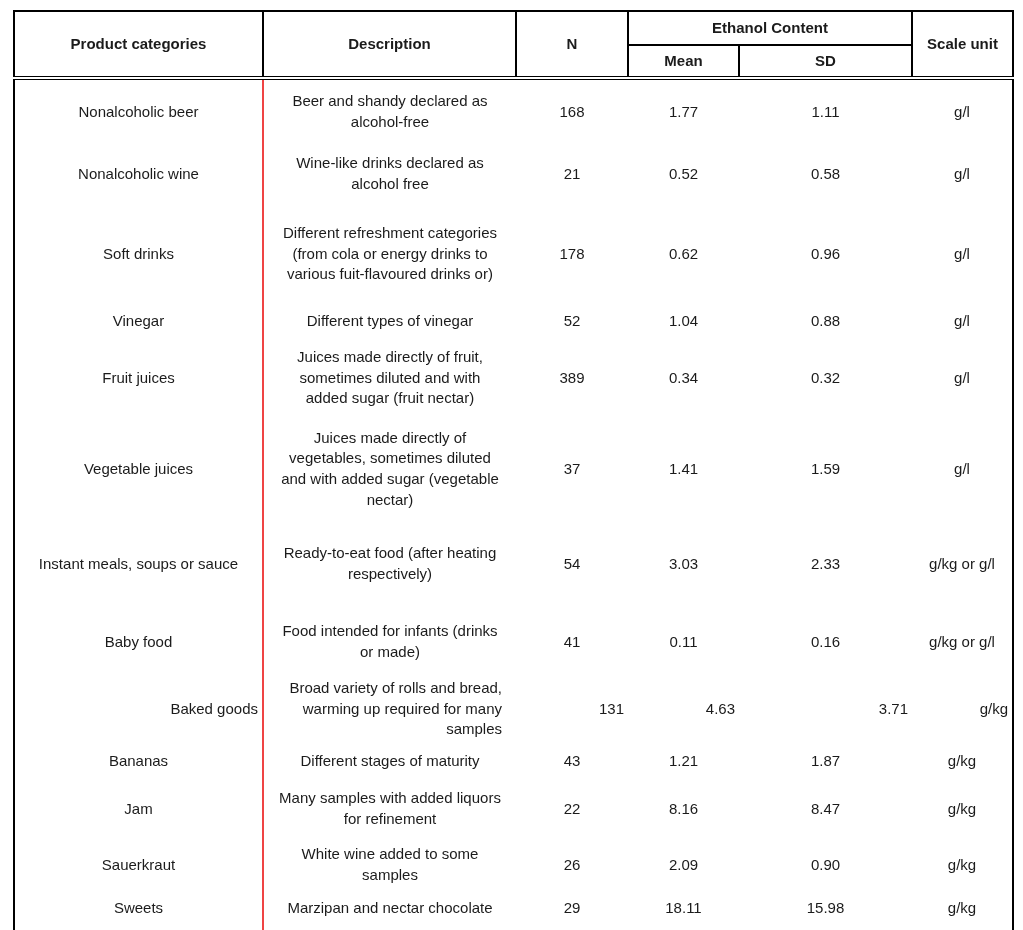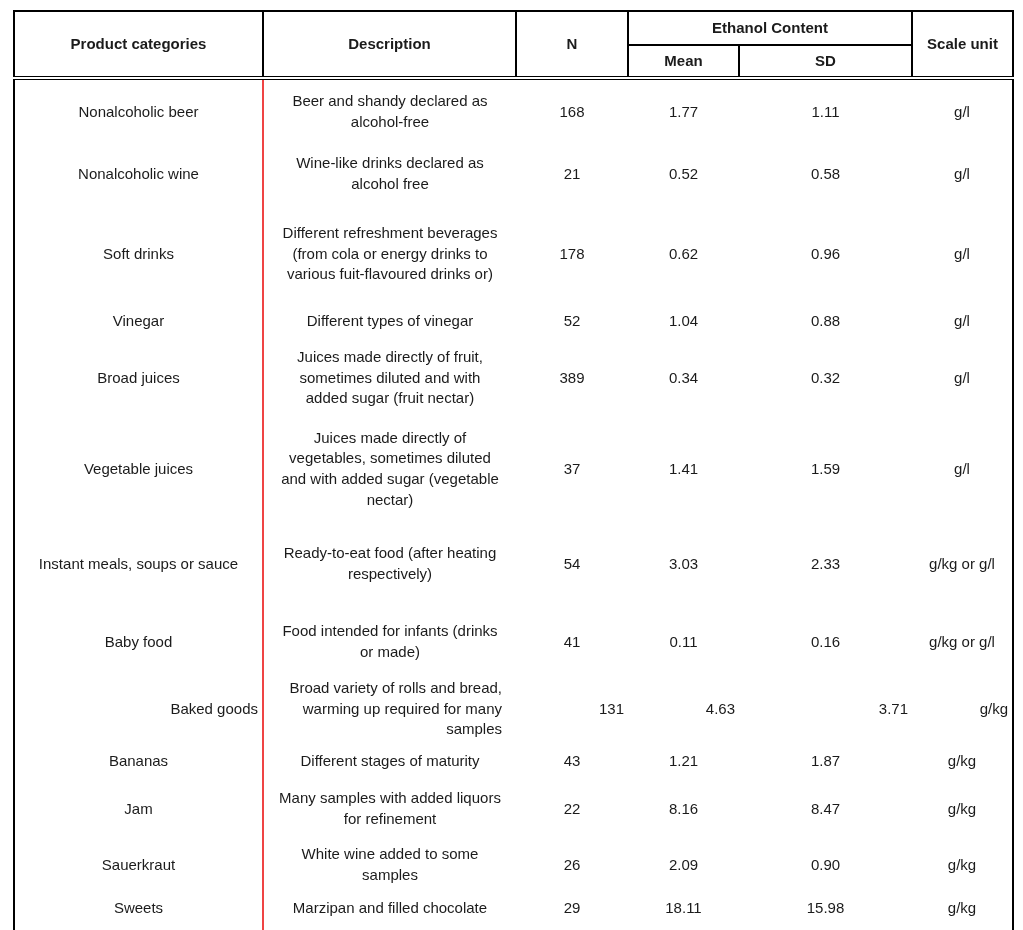--- a/index.html
+++ b/index.html
@@ -118,36 +118,36 @@
       <tr>
         <td class="cat">Nonalcoholic wine</td>
         <td class="desc">Wine-like drinks declared as alcohol free</td>
         <td class="num">21</td>
         <td class="num">0.52</td>
         <td class="num">0.58</td>
         <td class="unit">g/l</td>
       </tr>
       <tr>
         <td class="cat">Soft drinks</td>
-        <td class="desc">Different refreshment beverages (from cola or energy drinks to various fuit-flavoured drinks or)</td>
+        <td class="desc">Different refreshment categories (from cola or energy drinks to various fuit-flavoured drinks or)</td>
         <td class="num">178</td>
         <td class="num">0.62</td>
         <td class="num">0.96</td>
         <td class="unit">g/l</td>
       </tr>
       <tr>
         <td class="cat">Vinegar</td>
         <td class="desc">Different types of vinegar</td>
         <td class="num">52</td>
         <td class="num">1.04</td>
         <td class="num">0.88</td>
         <td class="unit">g/l</td>
       </tr>
       <tr>
-        <td class="cat">Broad juices</td>
+        <td class="cat">Fruit juices</td>
         <td class="desc">Juices made directly of fruit, sometimes diluted and with added sugar (fruit nectar)</td>
         <td class="num">389</td>
         <td class="num">0.34</td>
         <td class="num">0.32</td>
         <td class="unit">g/l</td>
       </tr>
       <tr>
         <td class="cat">Vegetable juices</td>
         <td class="desc">Juices made directly of vegetables, sometimes diluted and with added sugar (vegetable nectar)</td>
         <td class="num">37</td>
@@ -198,21 +198,21 @@
       <tr>
         <td class="cat">Sauerkraut</td>
         <td class="desc">White wine added to some samples</td>
         <td class="num">26</td>
         <td class="num">2.09</td>
         <td class="num">0.90</td>
         <td class="unit">g/kg</td>
       </tr>
       <tr>
         <td class="cat">Sweets</td>
-        <td class="desc">Marzipan and filled chocolate</td>
+        <td class="desc">Marzipan and nectar chocolate</td>
         <td class="num">29</td>
         <td class="num">18.11</td>
         <td class="num">15.98</td>
         <td class="unit">g/kg</td>
       </tr>
       <tr>
         <td class="cat">Meat, honey and kefir</td>
         <td class="desc">Food from animal origin</td>
         <td class="num">90</td>
         <td class="num">0.02</td>

